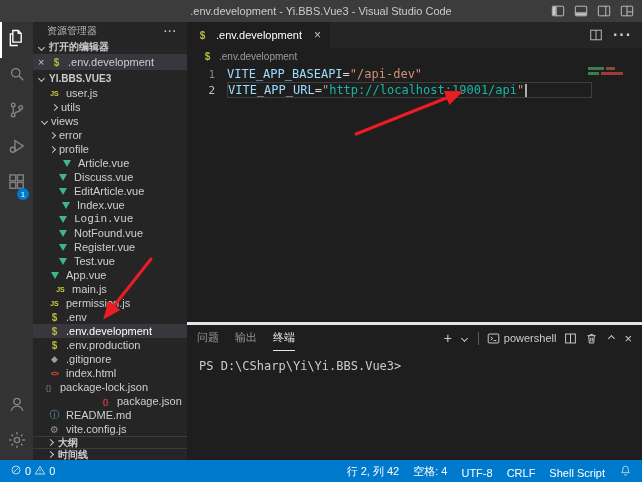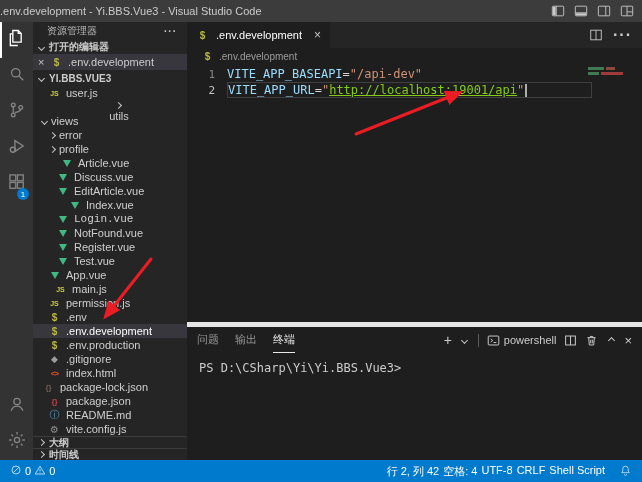--- a/index.html
+++ b/index.html
@@ -1,21 +1,21 @@
 <!DOCTYPE html>
 <html><head>
 <meta charset="utf-8">
 <style>
   *{margin:0;padding:0;box-sizing:border-box}
   html,body{width:642px;height:482px;overflow:hidden}
   body{background:#252526;font-family:"Liberation Sans","DejaVu Sans",sans-serif;color:#cccccc}
   .app{width:642px;height:482px;display:flex;flex-direction:column;position:relative}
 
   
-  .titlebar{height:22px;background:#3c3c3c;display:flex;align-items:center;position:relative;flex:0 0 auto}
+  .titlebar{height:22px;background:#3c3c3c;display:flex;align-items:center;justify-content:center;position:relative;flex:0 0 auto}
   .title-text{font-size:11px;color:#cccccc}
   .title-icons{position:absolute;right:8px;top:0;height:22px;display:flex;align-items:center;gap:9px;color:#cccccc}
   .ticon{width:14px;height:14px;display:flex;cursor:pointer}
   .ticon svg{width:14px;height:14px;stroke:currentColor;fill:none;stroke-width:1}
 
   .main{flex:1;display:flex;min-height:0}
 
   
   .activitybar{width:33px;background:#333333;display:flex;flex-direction:column;align-items:stretch;flex:0 0 auto}
   .ab-item{height:36px;display:flex;align-items:center;justify-content:center;color:#858585;position:relative;cursor:pointer;border-left:2px solid transparent;border-right:2px solid transparent}
@@ -30,21 +30,21 @@
   .sb-more{cursor:pointer;letter-spacing:1px;color:#cccccc}
   .section-header{height:14px;flex:0 0 auto;display:flex;align-items:center;font-weight:bold;color:#cccccc;font-size:10px;padding-left:3px;gap:3px;cursor:pointer}
   .section-header.root{height:16px}
   .open-editor-row{height:16px;flex:0 0 auto;display:flex;align-items:center;background:#37373d;padding-left:5px;cursor:pointer}
   .oe-close{width:12px;color:#c5c5c5;font-size:11px;line-height:1;cursor:pointer}
   .file-tree{flex:1;overflow:hidden}
   .tree-row{height:14px;display:flex;align-items:center;color:#cfcfcf;cursor:pointer;white-space:nowrap}
   .tree-row.selected{background:#37373d;color:#ffffff}
   .tree-spacer{width:9px;flex:0 0 auto}
   .lbl{margin-left:2px}
-  .sb-bottom{height:12px;flex:0 0 auto;display:flex;align-items:center;gap:3px;font-weight:bold;font-size:10px;color:#cccccc;border-top:1px solid #3c3c3c;padding-left:3px;cursor:pointer}
+  .sb-bottom{height:12px;flex:0 0 auto;display:flex;align-items:center;gap:3px;font-weight:bold;font-size:10px;color:#cccccc;border-top:1px solid #3c3c3c;padding-left:12px;cursor:pointer}
 
   
   .chev{width:10px;height:10px;display:inline-flex;align-items:center;justify-content:center;flex:0 0 auto}
   .chev::before{content:"";display:block;width:4px;height:4px;border-right:1px solid #c5c5c5;border-bottom:1px solid #c5c5c5}
   .chev.right::before{transform:rotate(-45deg)}
   .chev.down::before{transform:rotate(45deg)}
   .chev.up::before{transform:rotate(-135deg)}
 
   
   .fi{width:13px;height:12px;display:inline-flex;align-items:center;justify-content:center;margin-right:3px;flex:0 0 auto;font-weight:bold;font-family:"Liberation Sans","DejaVu Sans",sans-serif}
@@ -70,45 +70,45 @@
 
   .code{flex:1;position:relative;font-family:"DejaVu Sans Mono","Liberation Mono",monospace;font-size:12px;padding-top:2px;min-height:0}
   .code-line{display:flex;height:16px;align-items:center}
   .gutter{width:28px;text-align:right;color:#858585;font-size:11px;flex:0 0 auto}
   .gutter.cur{color:#c6c6c6}
   .line-content{flex:1;display:flex;align-items:center;height:16px;margin-left:12px;margin-right:50px;white-space:pre}
   .code-line.current .line-content{border:1px solid #3f3f3f}
   .tok-variable{color:#9cdcfe}
   .tok-operator{color:#d4d4d4}
   .tok-string{color:#ce9178}
-  .tok-string-link{color:#84cc16;text-decoration:underline}
+  .tok-string-link{color:#14b8a6;}
   .cursor{display:inline-block;width:1.5px;height:13px;background:#aeafad;margin-left:1px}
   .minimap{position:absolute;top:3px;right:10px;width:44px}
   .mm-line{height:3px;margin-bottom:2px;display:flex;gap:2px}
   .mm-line span{height:3px;display:block}
 
   
-  .panel{height:138px;flex:0 0 auto;border-top:5px solid #e5e5e5;display:flex;flex-direction:column;background:#1e1e1e}
+  .panel{height:138px;flex:0 0 auto;border-top:3px solid #e5e5e5;display:flex;flex-direction:column;background:#1e1e1e}
   .panel-bar{height:26px;flex:0 0 auto;display:flex;align-items:center;padding:0 10px}
   .ptabs{display:flex;align-items:stretch;height:26px}
   .ptab{margin-right:16px;font-size:11px;color:#969696;display:flex;align-items:center;cursor:pointer;border-bottom:1px solid transparent}
   .ptab.active{color:#e7e7e7;border-bottom:1px solid #e7e7e7}
   .panel-actions{margin-left:auto;display:flex;align-items:center;gap:8px;color:#cccccc;font-size:12px}
   .panel-actions svg{width:13px;height:13px;stroke:currentColor;fill:none;stroke-width:1.2}
   .pa-sep{width:1px;height:13px;background:#5a5a5a}
   .pa-btn{cursor:pointer;display:flex;align-items:center}
   .ps-label{display:flex;align-items:center;gap:4px;font-size:11px;cursor:pointer}
   .terminal{flex:1;padding:8px 0 0 12px;font-family:"DejaVu Sans Mono","Liberation Mono",monospace;font-size:12px;color:#cccccc}
 
   
   .statusbar{height:22px;flex:0 0 auto;background:#007acc;color:#ffffff;display:flex;align-items:center;padding:0 10px;font-size:11px}
   .sb-left{display:flex;align-items:center;gap:4px}
   .sb-left svg{width:12px;height:12px;stroke:#ffffff;fill:none;stroke-width:1.4}
   .sb-right{margin-left:auto;display:flex;align-items:center;gap:14px}
-  .sb-right-items{display:flex;align-items:flex-start;gap:4px}
+  .sb-right-items{display:flex;align-items:flex-end;gap:14px}
   .sb-item{cursor:pointer;display:flex;align-items:center;gap:3px}
   .bell svg{width:13px;height:13px;stroke:#ffffff;fill:none;stroke-width:1.2}
 
   
   .annotations{position:absolute;inset:0;width:642px;height:482px;pointer-events:none;z-index:50}
 </style>
 </head>
 <body>
 
 <div class="app">
@@ -232,21 +232,21 @@
       <div class="section-header root">
         <span class="chev down"></span>
         <span>YI.BBS.VUE3</span>
       </div>
       <div class="file-tree">
           <div class="tree-row" style="padding-left: 6px;">
             <span class="tree-spacer"></span>
             <span class="fi fi-js"></span>
             <span class="lbl">user.js</span>
           </div>
-          <div class="tree-row" style="padding-left: 16px; flex-direction: column;">
+          <div class="tree-row" style="padding-left: 16px;">
             <span class="chev right"></span>
             <span class="lbl">utils</span>
           </div>
           <div class="tree-row" style="padding-left: 6px;">
             <span class="chev down"></span>
             <span class="lbl">views</span>
           </div>
           <div class="tree-row" style="padding-left: 14px;">
             <span class="chev right"></span>
             <span class="lbl">error</span>
@@ -263,21 +263,21 @@
           <div class="tree-row" style="padding-left: 14px;">
             <span class="tree-spacer"></span>
             <span class="fi fi-vue"></span>
             <span class="lbl">Discuss.vue</span>
           </div>
           <div class="tree-row" style="padding-left: 14px;">
             <span class="tree-spacer"></span>
             <span class="fi fi-vue"></span>
             <span class="lbl">EditArticle.vue</span>
           </div>
-          <div class="tree-row" style="padding-left: 26px;">
+          <div class="tree-row" style="padding-left: 17px;">
             <span class="tree-spacer"></span>
             <span class="fi fi-vue"></span>
             <span class="lbl">Index.vue</span>
           </div>
           <div class="tree-row" style="padding-left: 14px; font-family: Liberation Mono, monospace;">
             <span class="tree-spacer"></span>
             <span class="fi fi-vue"></span>
             <span class="lbl">Login.vue</span>
           </div>
           <div class="tree-row" style="padding-left: 14px;">
@@ -333,21 +333,21 @@
           <div class="tree-row" style="padding-left: 6px;">
             <span class="tree-spacer"></span>
             <span class="fi fi-html"></span>
             <span class="lbl">index.html</span>
           </div>
           <div class="tree-row" style="">
             <span class="tree-spacer"></span>
             <span class="fi fi-json-lock"></span>
             <span class="lbl">package-lock.json</span>
           </div>
-          <div class="tree-row" style="padding-left: 6px;">
+          <div class="tree-row" style="padding-left: 13px; margin-left: 44px;">
             <span class="tree-spacer"></span>
             <span class="fi fi-json"></span>
             <span class="lbl">package.json</span>
           </div>
           <div class="tree-row" style="padding-left: 6px;">
             <span class="tree-spacer"></span>
             <span class="fi fi-md"></span>
             <span class="lbl">README.md</span>
           </div>
           <div class="tree-row" style="padding-left: 6px;">

